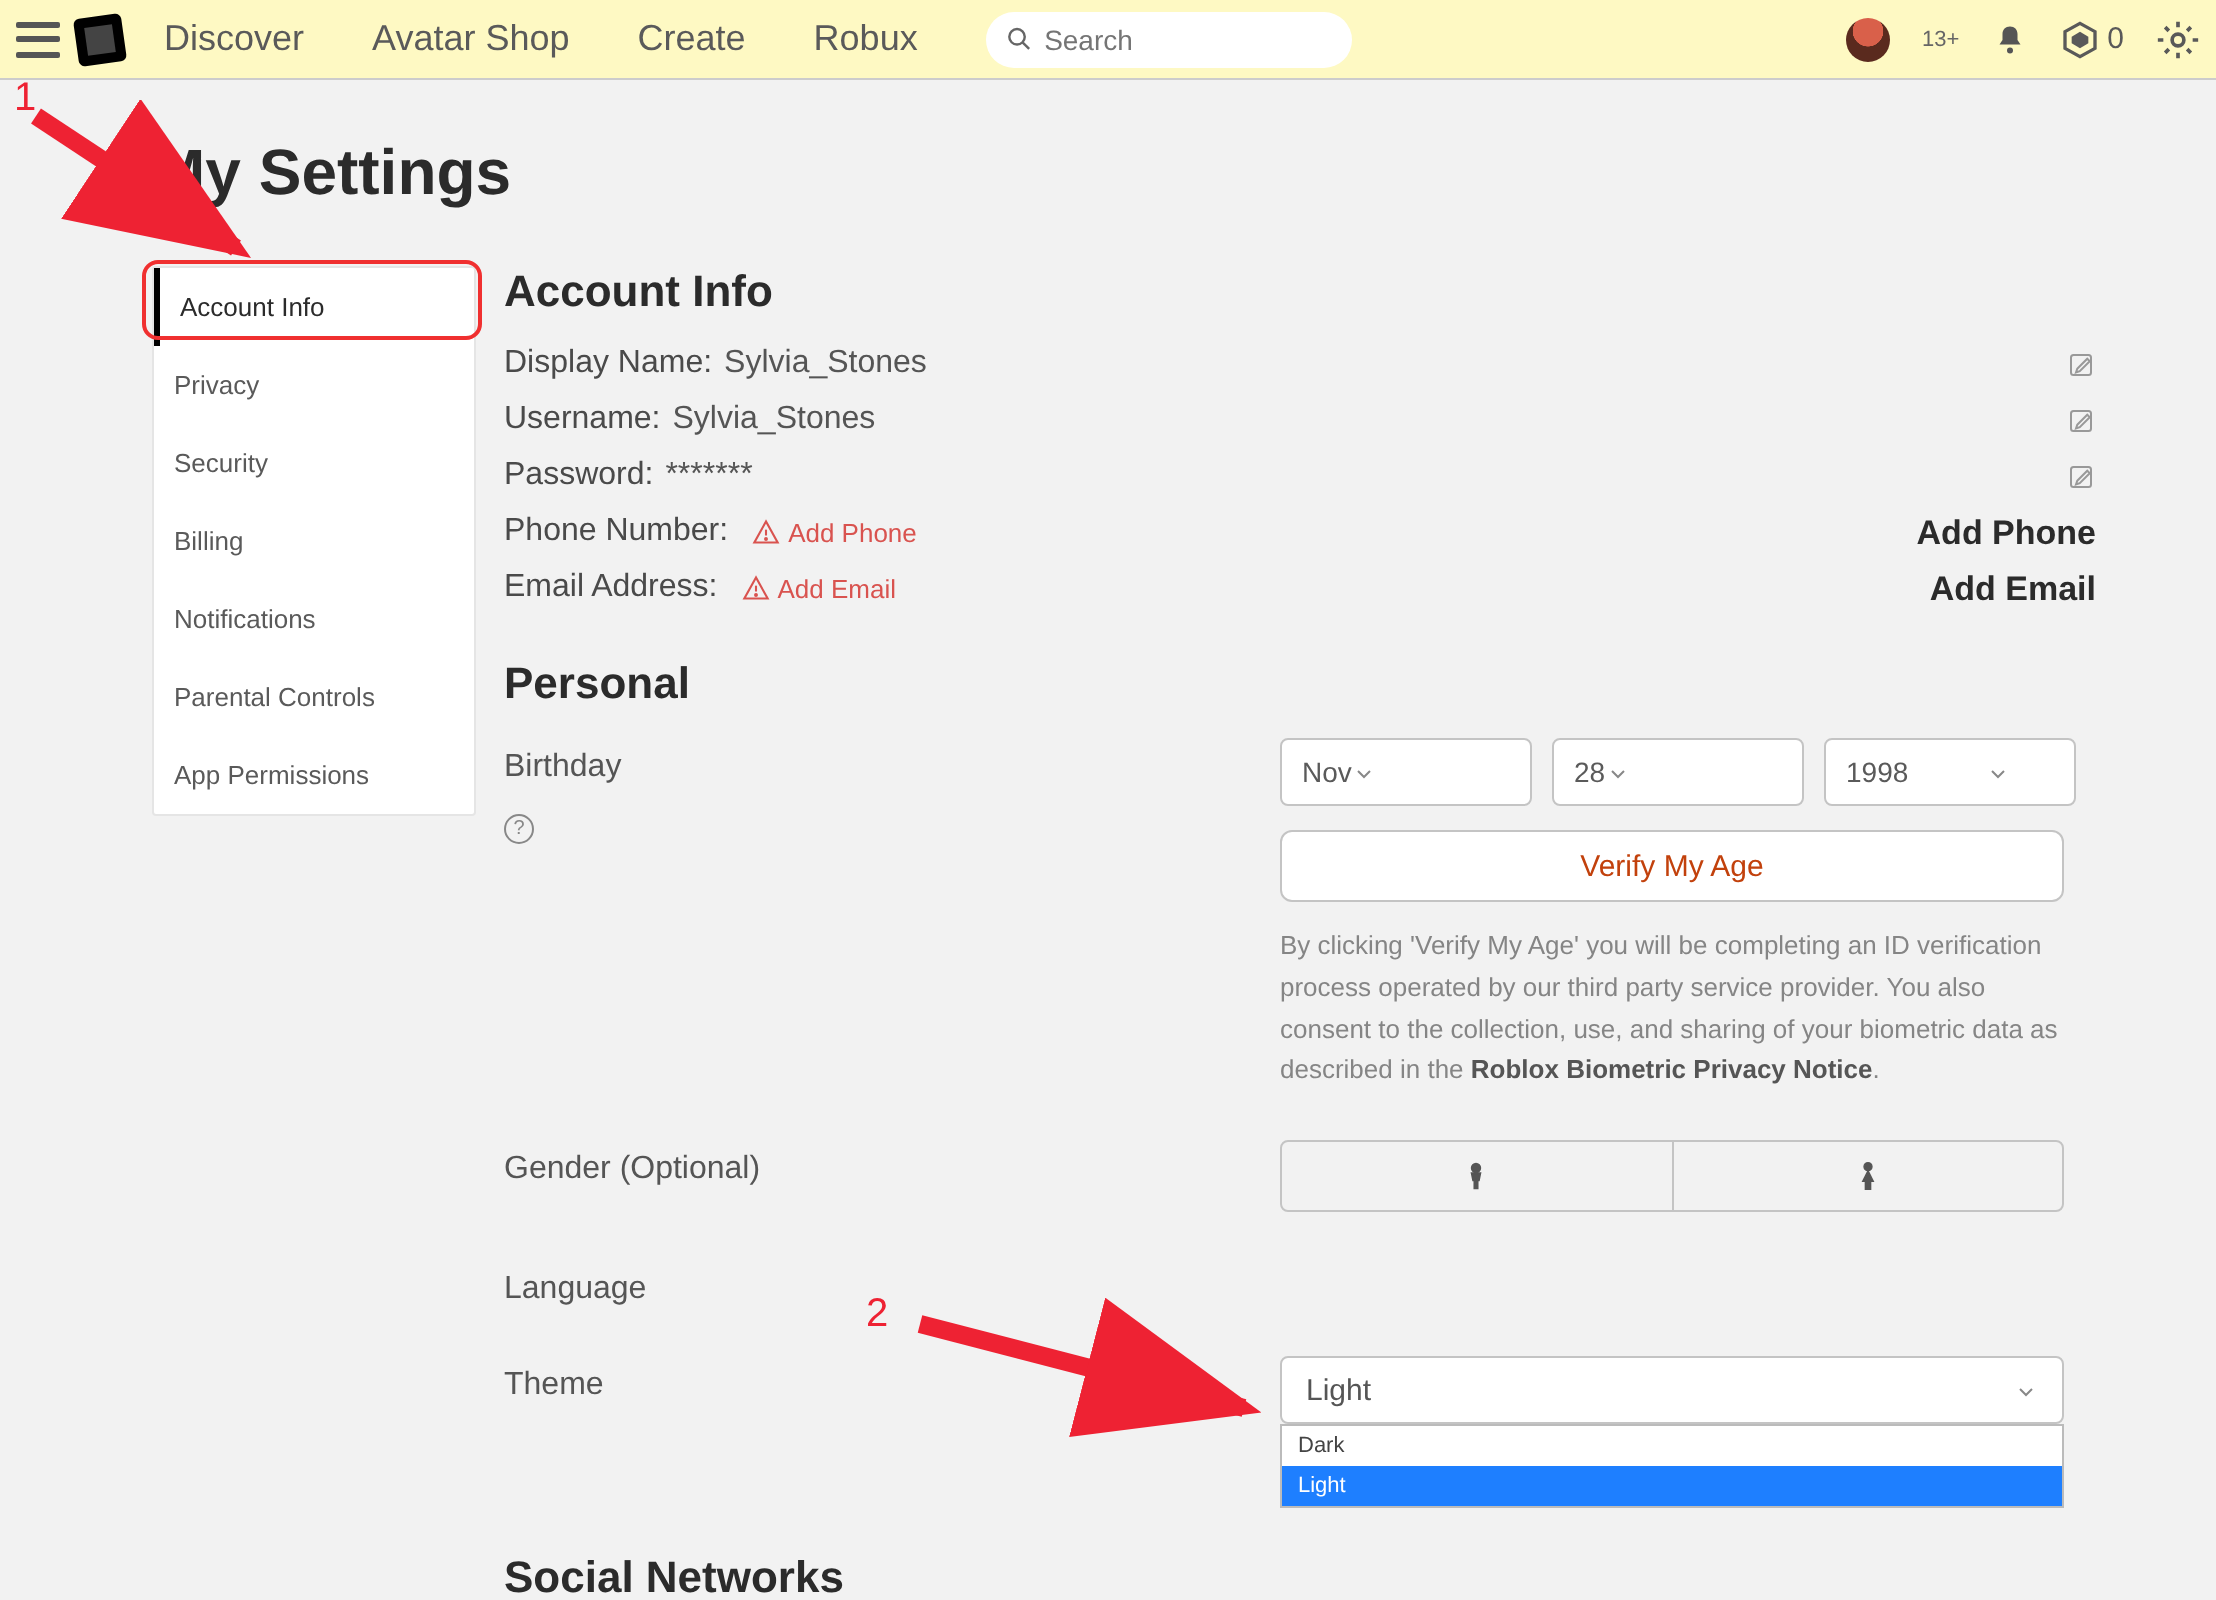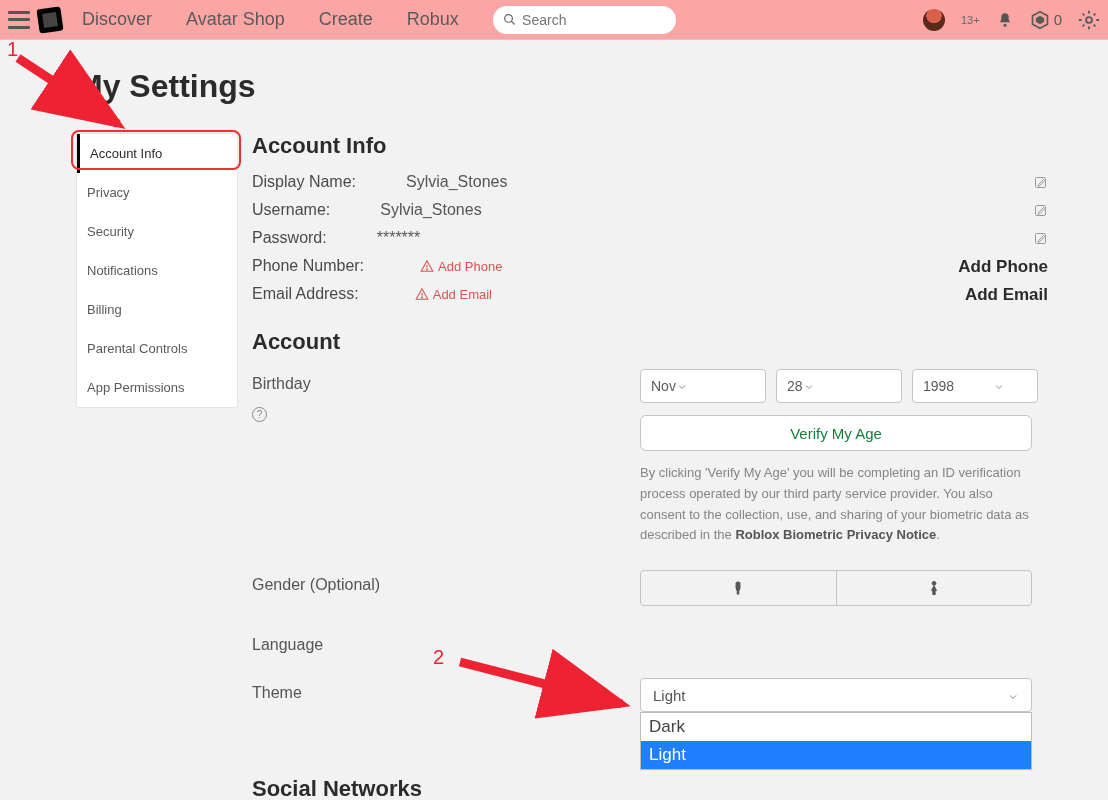--- a/index.html
+++ b/index.html
@@ -7,21 +7,21 @@
     font-family: "Helvetica Neue", Arial, sans-serif;
     background: #f2f2f2;
     color: #333;
     width: 1108px;
     height: 800px;
     overflow: hidden;
     position: relative;
   }
   
   .topbar {
-    background: #fca5a5;
+    background: #fef9c3;
     height: 40px;
     display: flex;
     align-items: center;
     padding: 0 8px;
     border-bottom: 1px solid #ccc;
   }
   .hamburger {
     width: 22px; height: 18px;
     display: flex; flex-direction: column; justify-content: space-between;
     cursor: pointer;
@@ -103,21 +103,20 @@
     pointer-events:none;
   }
   
   .main { flex:1; padding-left: 2px; }
   h2.section {
     font-size: 22px; font-weight:800; color:#2b2b2b; margin: 0 0 14px;
   }
   .field-row {
     display:flex; align-items:center; font-size:16px; color:#4a4a4a; margin-bottom:10px;
     position:relative;
-    gap:44px;
   }
   .field-label { font-weight:400; margin-right:6px; color:#4a4a4a; }
   .field-value { color:#555; }
   .edit-icon {
     position:absolute; right:0; top:2px;
     width:15px; height:15px; cursor:pointer;
   }
   .edit-icon svg { width:15px; height:15px; stroke:#999; fill:none; stroke-width:1.6; }
   .warn-link {
     display:inline-flex; align-items:center; gap:4px;
@@ -147,21 +146,21 @@
     display:flex; align-items:center; 
     padding:0 10px; font-size:14px; color:#5a5a5a; cursor:pointer;
   }
   .sel-month { width:126px; }
   .sel-day { width:126px; }
   .sel-year { width:126px;gap:39px; }
   .chev { width:12px; height:12px; }
   .chev svg { width:12px; height:12px; stroke:#888; fill:none; stroke-width:2; }
   .verify-btn {
     width: 392px; height:36px; border:1px solid #c4c4c4; background:#fff;
-    border-radius:6px; font-size:15px; color:#15803d; cursor:pointer;
+    border-radius:6px; font-size:15px; color:#c2410c; cursor:pointer;
     margin-top:12px;
   }
   .disclaimer {
     font-size:13px; color:#858585; line-height:1.6; margin-top:12px; width:392px;
   }
   .disclaimer b { color:#555; font-weight:600; }
 
   .gender-toggle {
     display:flex; width:392px; height:36px; border:1px solid #c4c4c4; border-radius:4px;
     overflow:hidden;
@@ -176,21 +175,21 @@
     width:392px; height:34px; border:1px solid #c4c4c4; border-radius:4px;
     background:#fff; display:flex; align-items:center; justify-content:space-between;
     padding:0 12px; font-size:15px; color:#555; cursor:pointer;
     position:relative;
   }
   .theme-dropdown {
     position:absolute; left:0; top:34px; width:392px;
     background:#fff; border:1px solid #bbb;
   }
   .theme-dropdown .opt {
-    padding:4px 8px; font-size:17px; color:#444; cursor:pointer;
+    padding:4px 8px; font-size:11px; color:#444; cursor:pointer;
   }
   .theme-dropdown .opt.selected {
     background:#1e7fff; color:#fff;
   }
 
   
   .anno-num {
     position:absolute; color:#e23; font-size:20px; font-weight:500;
     font-family: Arial;
   }
@@ -244,22 +243,22 @@
 
 <div class="page">
   <h1 class="page-title">My Settings</h1>
 
   <div class="layout">
 
     <div class="sidebar" style="position:relative">
       <div class="sidebar-item active">Account Info</div>
       <div class="sidebar-item">Privacy</div>
       <div class="sidebar-item">Security</div>
+      <div class="sidebar-item">Billing</div>
       <div class="sidebar-item">Notifications</div>
-      <div class="sidebar-item">Billing</div>
       <div class="sidebar-item">Parental Controls</div>
       <div class="sidebar-item">App Permissions</div>
     </div>
 
     <div class="main">
 
       <h2 class="section">Account Info</h2>
 
       <div class="field-row">
         <span class="field-label">Display Name:</span>
@@ -303,21 +302,21 @@
           <svg viewBox="0 0 24 24">
               <path d="M12 3L2 21h20L12 3z"></path>
               <line x1="12" y1="10" x2="12" y2="15"></line>
               <circle cx="12" cy="18" r="0.8" fill="#d9534f"></circle>
             </svg>
           <span>Add Email</span>
         </span>
         <span class="right-action">Add Email</span>
       </div>
 
-      <h2 class="section" style="margin-top:26px">Account</h2>
+      <h2 class="section" style="margin-top:26px">Personal</h2>
 
       <div class="personal-grid">
 
         <div>
           <div class="plabel">Birthday</div>
           <div class="help-icon">?</div>
         </div>
         <div>
           <div class="selects">
             <div class="select sel-month">

